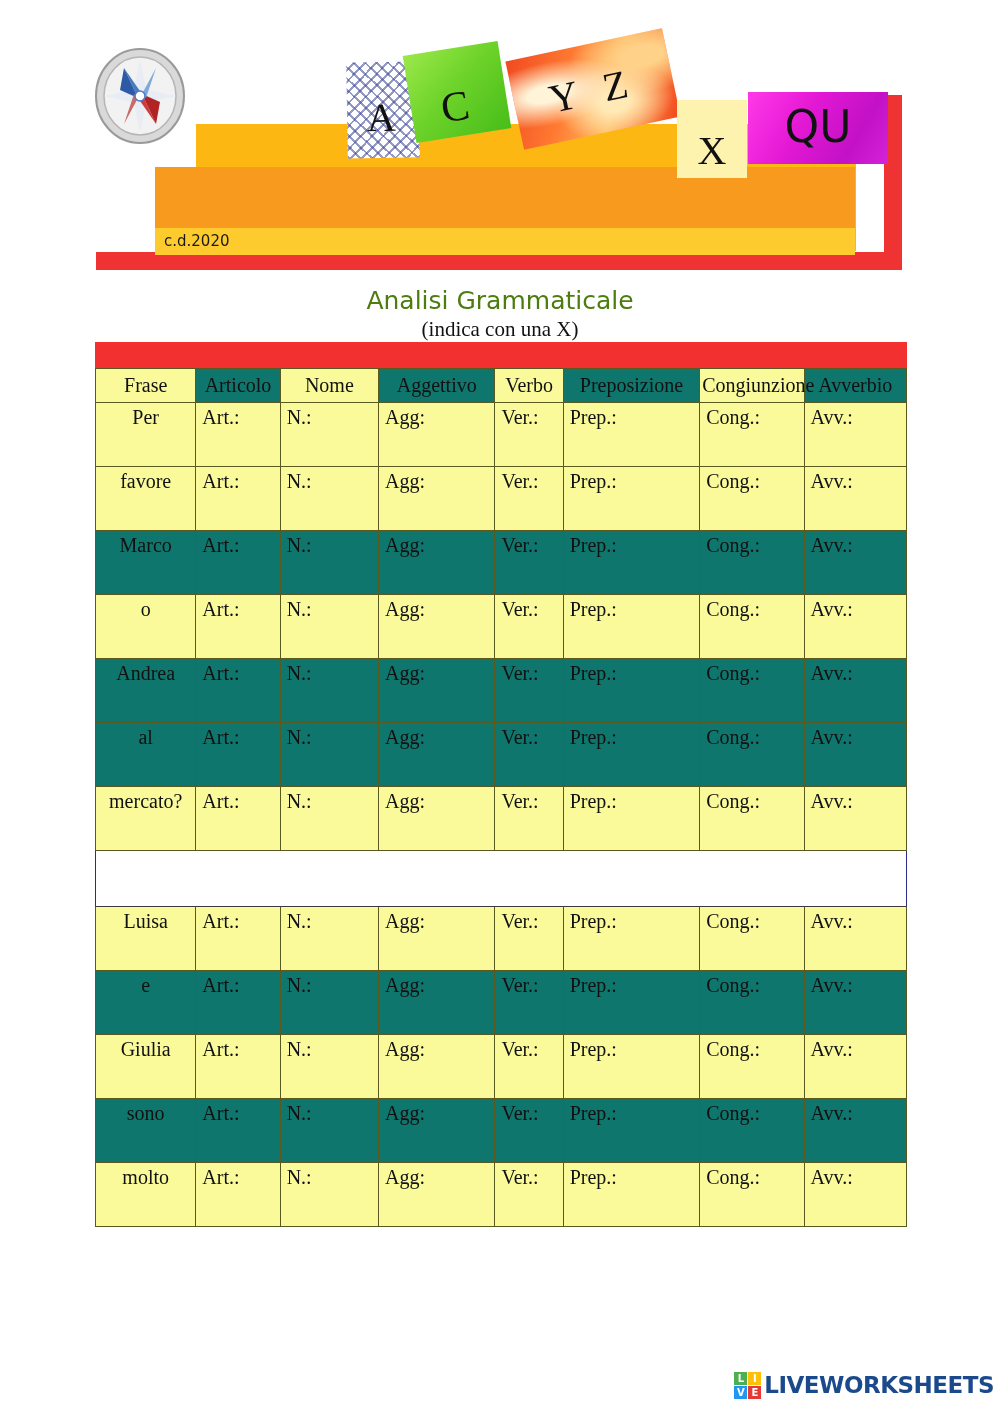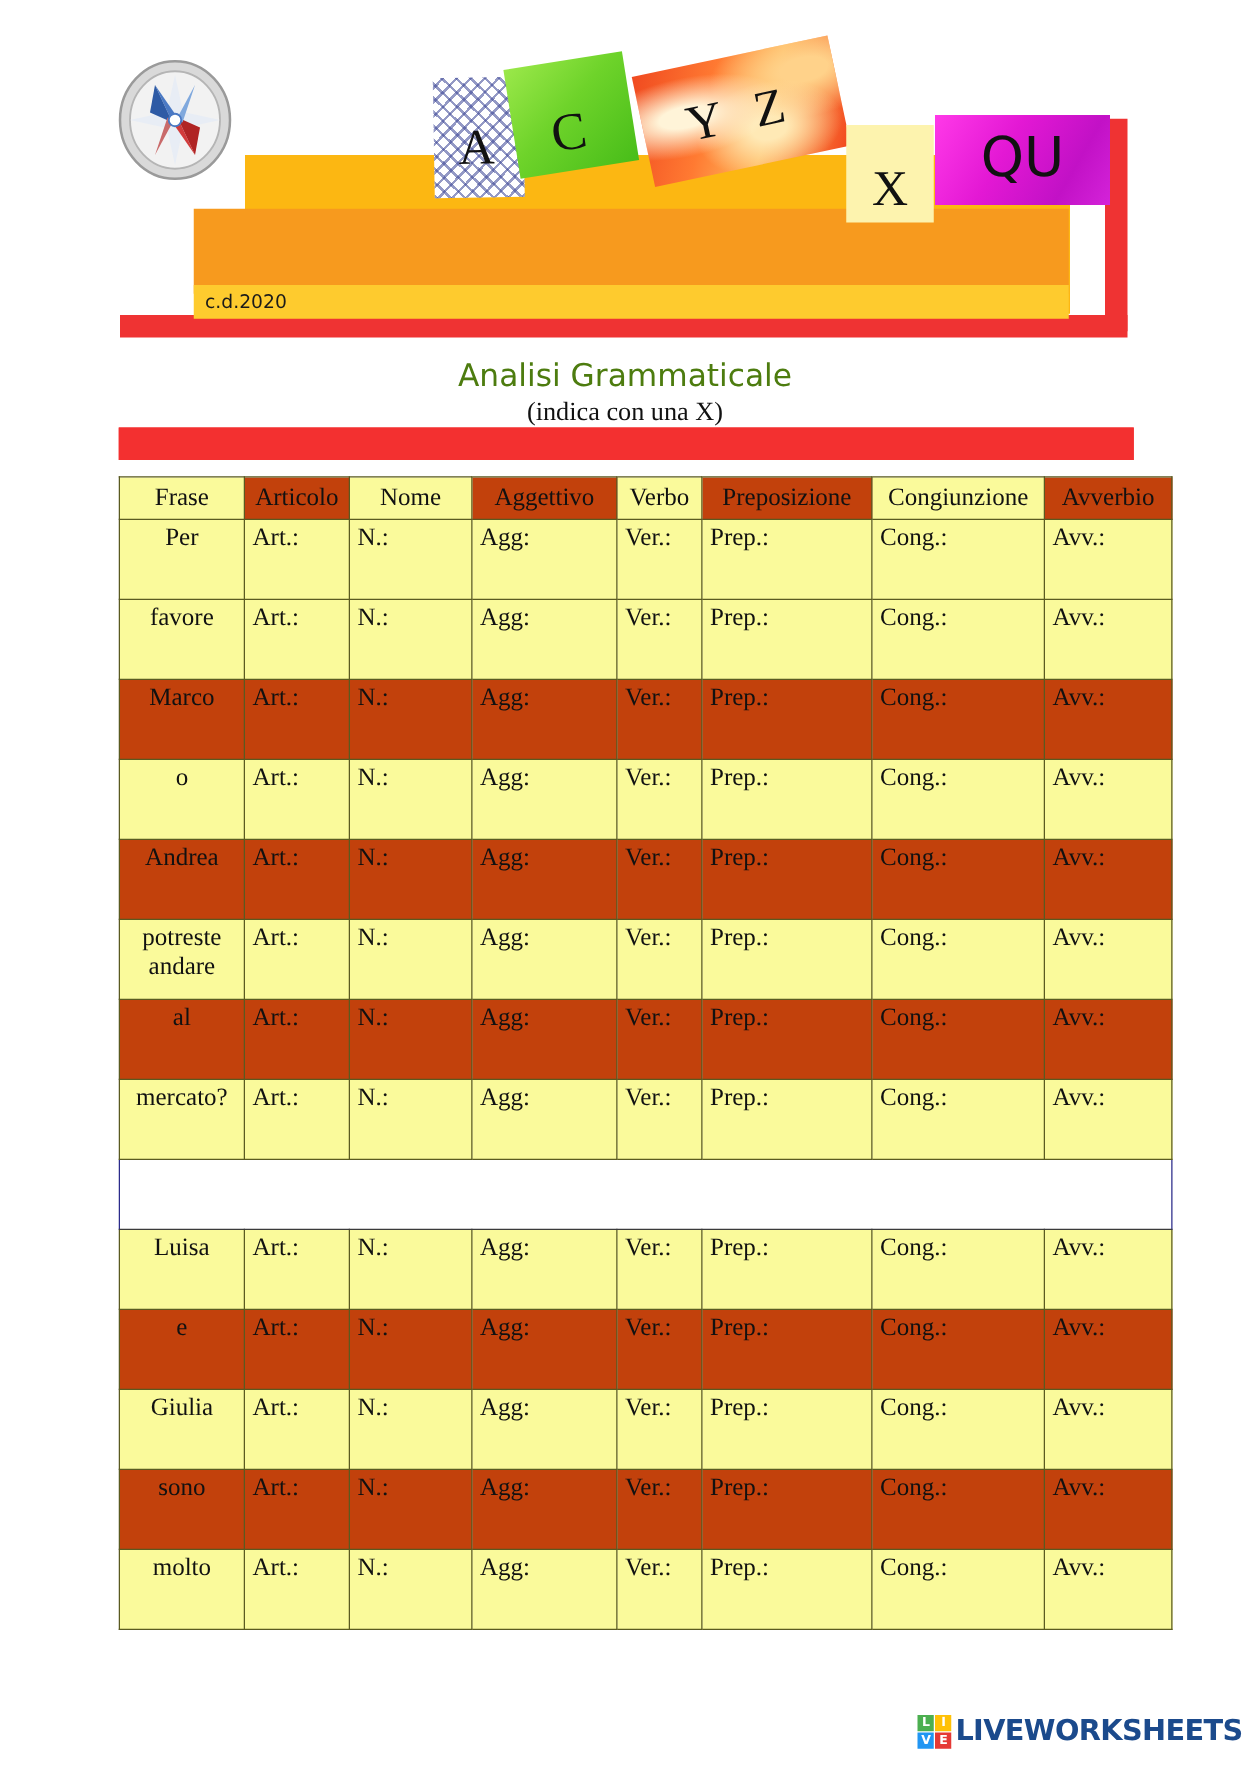--- a/index.html
+++ b/index.html
@@ -133,21 +133,20 @@
   
   .table-wrap { position: absolute; left: 95px; top: 342px; width: 812px; }
   .red-top {
     width: 812px; height: 26px; background: #f33030;
     border: 1px solid #f33030;
   }
   table.grid {
     border-collapse: collapse;
     width: 812px;
     table-layout: fixed;
-    margin-top: 13px;
   }
   table.grid td {
     border: 1px solid #5a5a20;
     font-family: "Liberation Serif", serif;
     font-size: 20px;
     color: #111;
     padding: 3px 6px;
     vertical-align: top;
   }
   tr.hdr td {
@@ -155,28 +154,28 @@
     vertical-align: middle;
     height: 34px;
     padding: 2px 2px;
   }
   td.c-frase { width: 100px; text-align: center; vertical-align: middle; }
   td.c-art   { width: 84px; }
   td.c-nome  { width: 98px; }
   td.c-agg   { width: 116px; }
   td.c-ver   { width: 68px; }
   td.c-prep  { width: 136px; }
-  td.c-cong  { width: 138px; }
+  td.c-cong  { width: 104px; }
   td.c-avv   { width: 102px; }
 
   tr.body-row td { height: 64px; }
   tr.body-row td.c-frase { font-size: 20px; line-height: 1.15; }
 
   .bg-y { background: #fafa9b; }
-  .bg-g { background: #c2410c; }
+  .bg-g { background: #0f766e; }
 
   tr.spacer td {
     background: #ffffff;
     height: 56px;
     border-left: 1px solid #2b2b8a;
     border-right: 1px solid #2b2b8a;
     border-top: 1px solid #3b3b3b;
     border-bottom: 1px solid #3b3b3b;
   }
   .hdr-sm { font-size: 17px; }
@@ -322,30 +321,20 @@
             <td class="c-frase bg-g">Andrea</td>
             <td class="c-art bg-g">Art.:</td>
             <td class="c-nome bg-g">N.:</td>
             <td class="c-agg bg-g">Agg:</td>
             <td class="c-ver bg-g">Ver.:</td>
             <td class="c-prep bg-g">Prep.:</td>
             <td class="c-cong bg-g">Cong.:</td>
             <td class="c-avv bg-g">Avv.:</td>
           </tr>
           <tr class="body-row">
-            <td class="c-frase bg-y">potreste andare</td>
-            <td class="c-art bg-y">Art.:</td>
-            <td class="c-nome bg-y">N.:</td>
-            <td class="c-agg bg-y">Agg:</td>
-            <td class="c-ver bg-y">Ver.:</td>
-            <td class="c-prep bg-y">Prep.:</td>
-            <td class="c-cong bg-y">Cong.:</td>
-            <td class="c-avv bg-y">Avv.:</td>
-          </tr>
-          <tr class="body-row">
             <td class="c-frase bg-g">al</td>
             <td class="c-art bg-g">Art.:</td>
             <td class="c-nome bg-g">N.:</td>
             <td class="c-agg bg-g">Agg:</td>
             <td class="c-ver bg-g">Ver.:</td>
             <td class="c-prep bg-g">Prep.:</td>
             <td class="c-cong bg-g">Cong.:</td>
             <td class="c-avv bg-g">Avv.:</td>
           </tr>
           <tr class="body-row">

